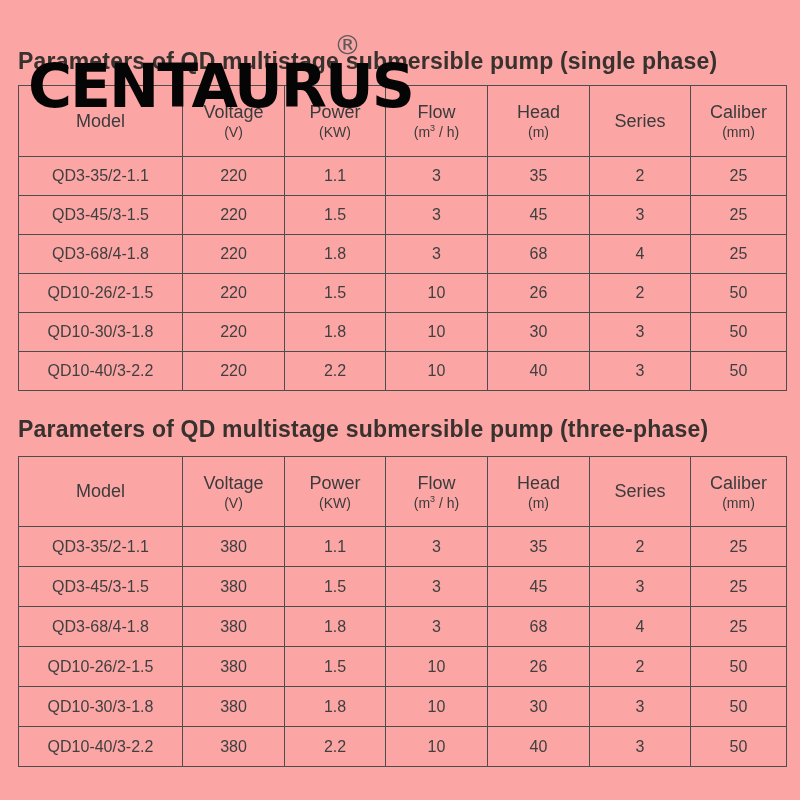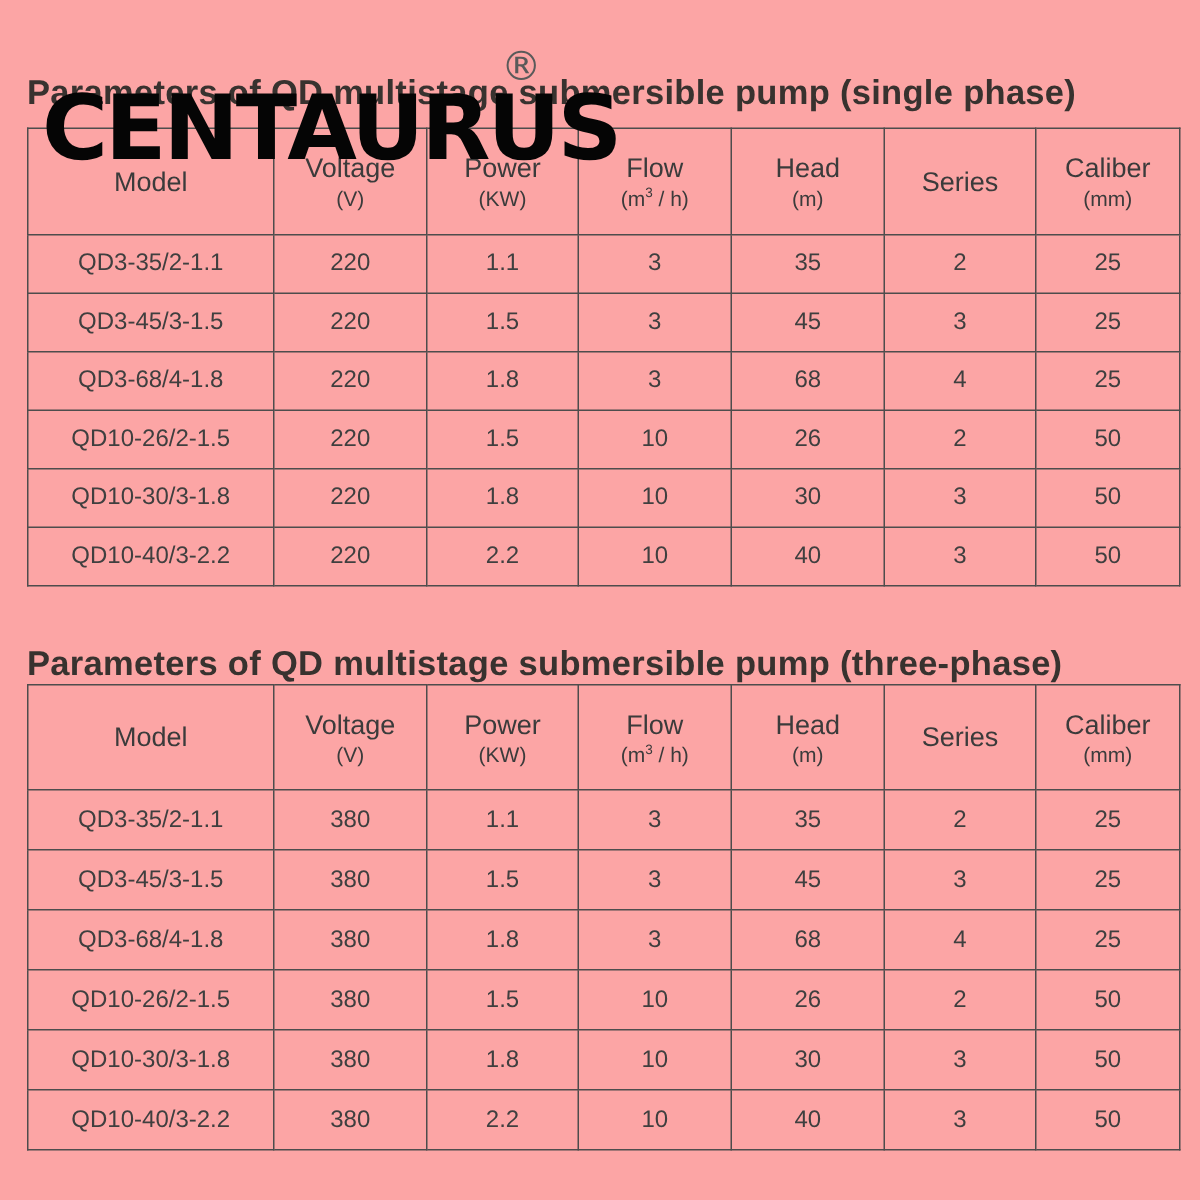--- a/index.html
+++ b/index.html
@@ -2,21 +2,21 @@
 <html><head>
 <meta charset="utf-8">
 <style>
   html,body{margin:0;padding:0;background:#ffffff;}
   .page{position:relative;width:800px;height:800px;background:#fca5a5;
         font-family:"Liberation Sans",sans-serif;color:#3f3f3f;overflow:hidden;}
 
   .title{position:absolute;left:18px;font-size:23px;font-weight:600;
          color:#38322f;letter-spacing:0.2px;white-space:nowrap;z-index:1;}
   #title-1{top:48px;}
-  #title-2{top:429px;}
+  #title-2{top:416px;}
 
   .logo{position:absolute;left:28px;top:57px;z-index:5;
         font-family:"DejaVu Sans",sans-serif;font-weight:800;font-size:60px;
         line-height:58px;color:#050505;letter-spacing:-2px;white-space:nowrap;}
   .reg{position:absolute;left:334px;top:31px;z-index:6;
        font-family:"DejaVu Sans",sans-serif;font-size:27px;color:#5a5a5a;line-height:27px;}
 
   table.ptable{position:absolute;left:18px;border-collapse:collapse;table-layout:fixed;z-index:2;}
   #table-1{top:85px;}
   #table-2{top:456px;}

